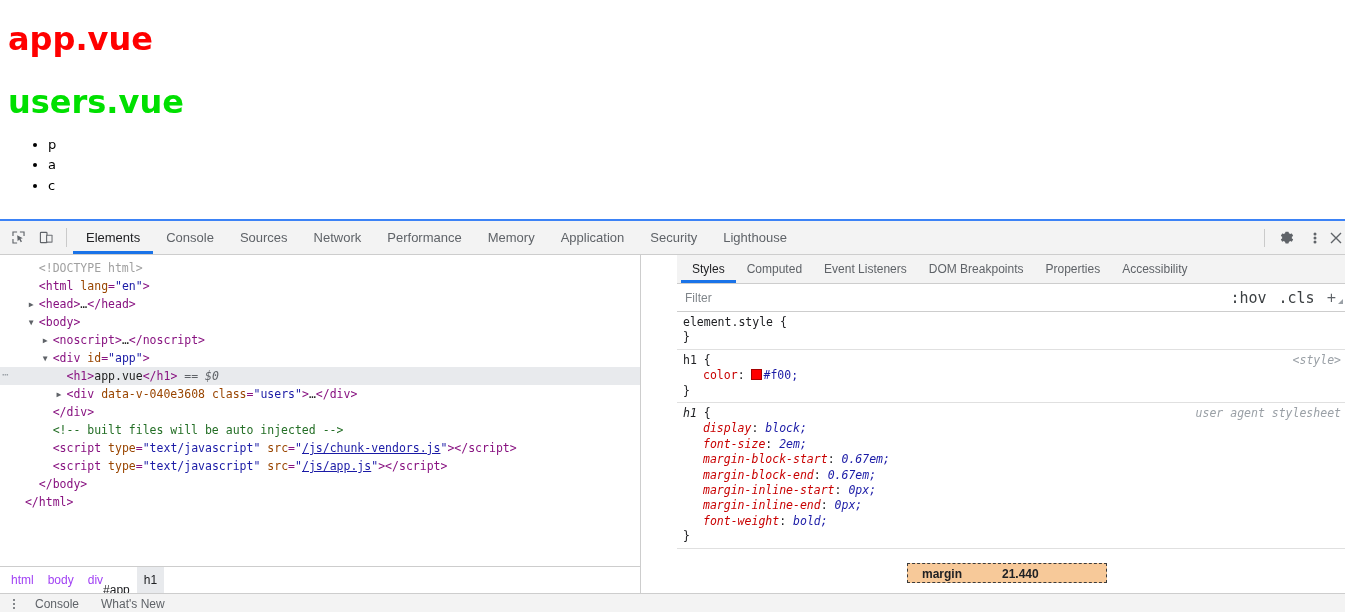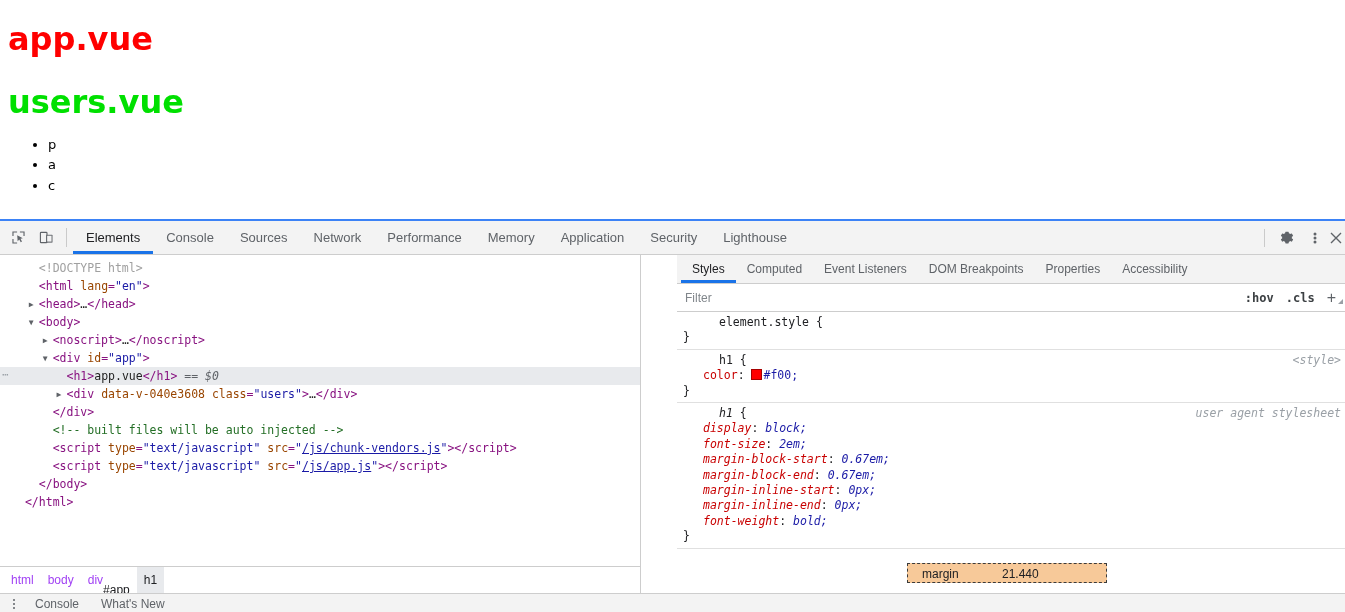--- a/index.html
+++ b/index.html
@@ -246,25 +246,24 @@
     font-family: "Liberation Sans", sans-serif;
     font-size: 12px;
     color: #4d7c0f;
     padding: 0 8px;
     background: transparent;
     height: 100%;
   }
   #filter-input::placeholder { color: #80868b; }
   .filter-btn {
     font-family: "DejaVu Sans Mono", monospace;
-    font-size: 12px;
+    font-size: 15px;
     color: #3c4043;
     padding: 0 6px;
     cursor: pointer;
-    font-weight: bold;
   }
   .plus-btn {
     position: relative;
     padding: 0 9px 0 6px;
     font-size: 16px;
     color: #5f6368;
     cursor: pointer;
     line-height: 1;
   }
   .plus-btn::after {
@@ -292,21 +291,21 @@
     position: relative;
   }
   .rule .origin {
     position: absolute;
     right: 4px;
     top: 3px;
     color: #9aa0a6;
     font-style: italic;
   }
   .rule.ua .origin { font-style: italic; }
-  .sel { color: #202124; margin-left: 36px; }
+  .sel { color: #202124; }
   .rule.ua .sel, .rule.ua .prop, .rule.ua .val { font-style: italic; }
   .prop { color: #c80000; padding-left: 20px; }
   .val { color: #1a1aa6; }
   .brace { color: #202124; }
   .swatch {
     display: inline-block;
     width: 9px;
     height: 9px;
     background: #ff0000;
     border: 1px solid rgba(0,0,0,.35);
@@ -317,20 +316,21 @@
   
   #boxmodel-wrap {
     position: absolute;
     left: 0; right: 8px;
     bottom: 0;
     height: 30px;
     display: flex;
     justify-content: center;
     align-items: flex-start;
     pointer-events: none;
+    font-weight: bold;
   }
   #boxmodel {
     width: 200px;
     background: #f7c999;
     border: 1px dashed #3b3b3b;
     box-sizing: border-box;
     padding: 3px 0 0 0;
     font-family: "Liberation Sans", sans-serif;
     font-size: 12px;
     color: #202124;

